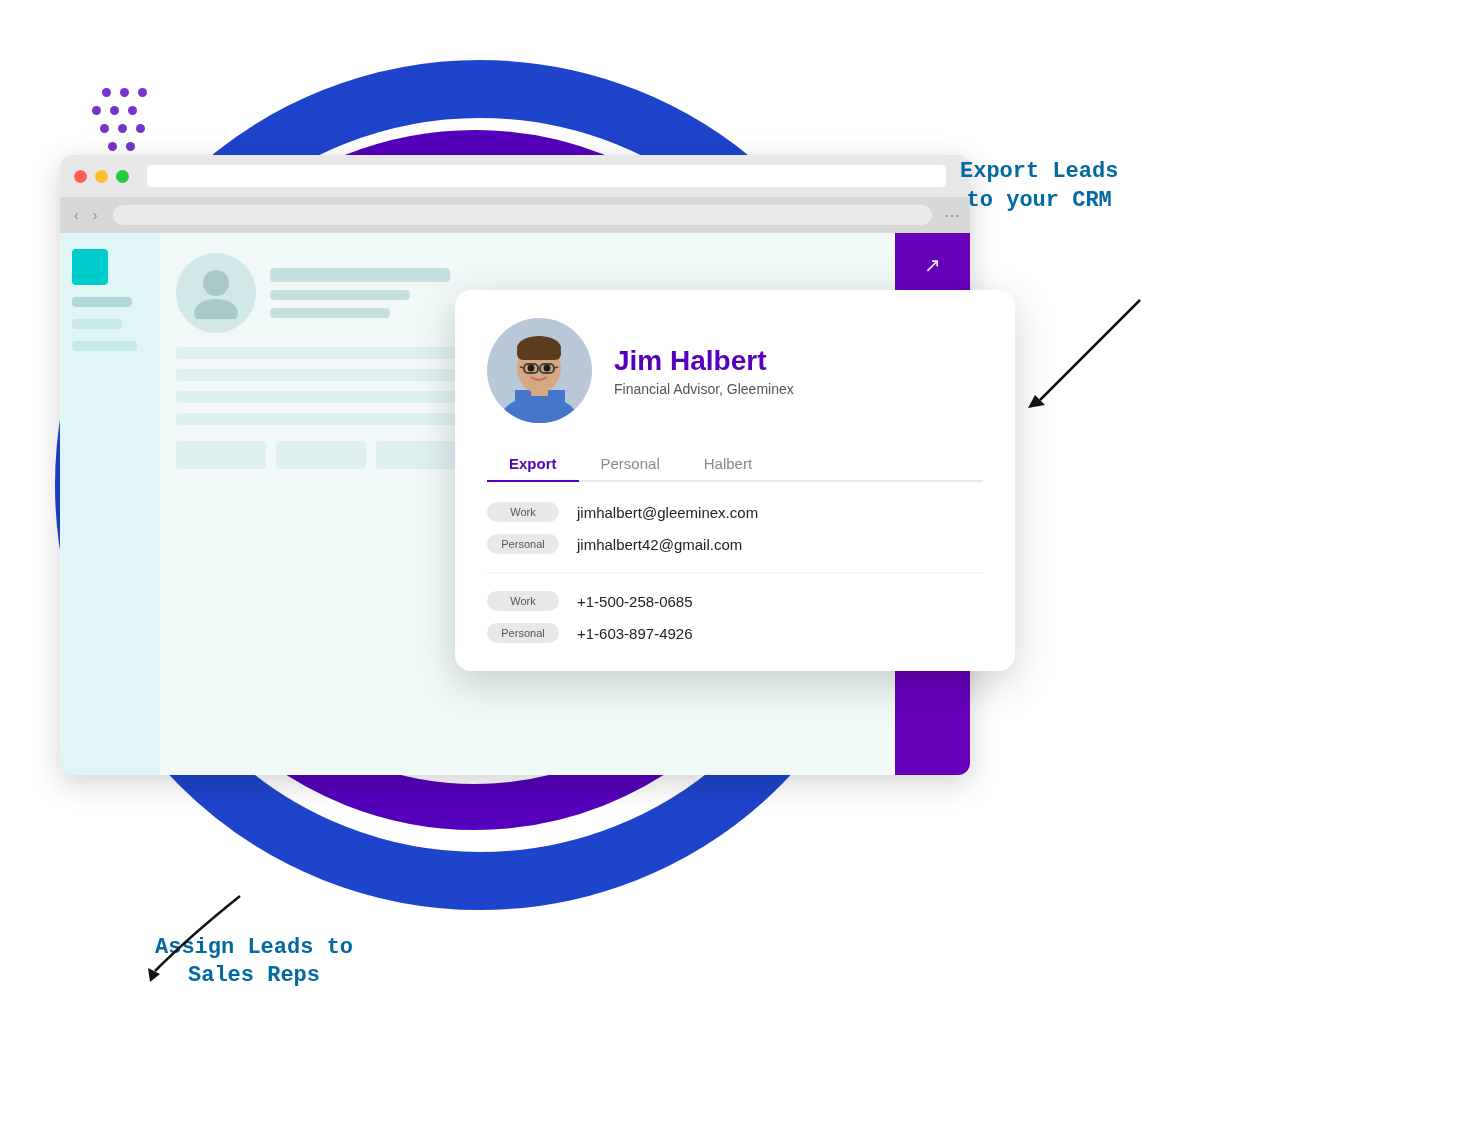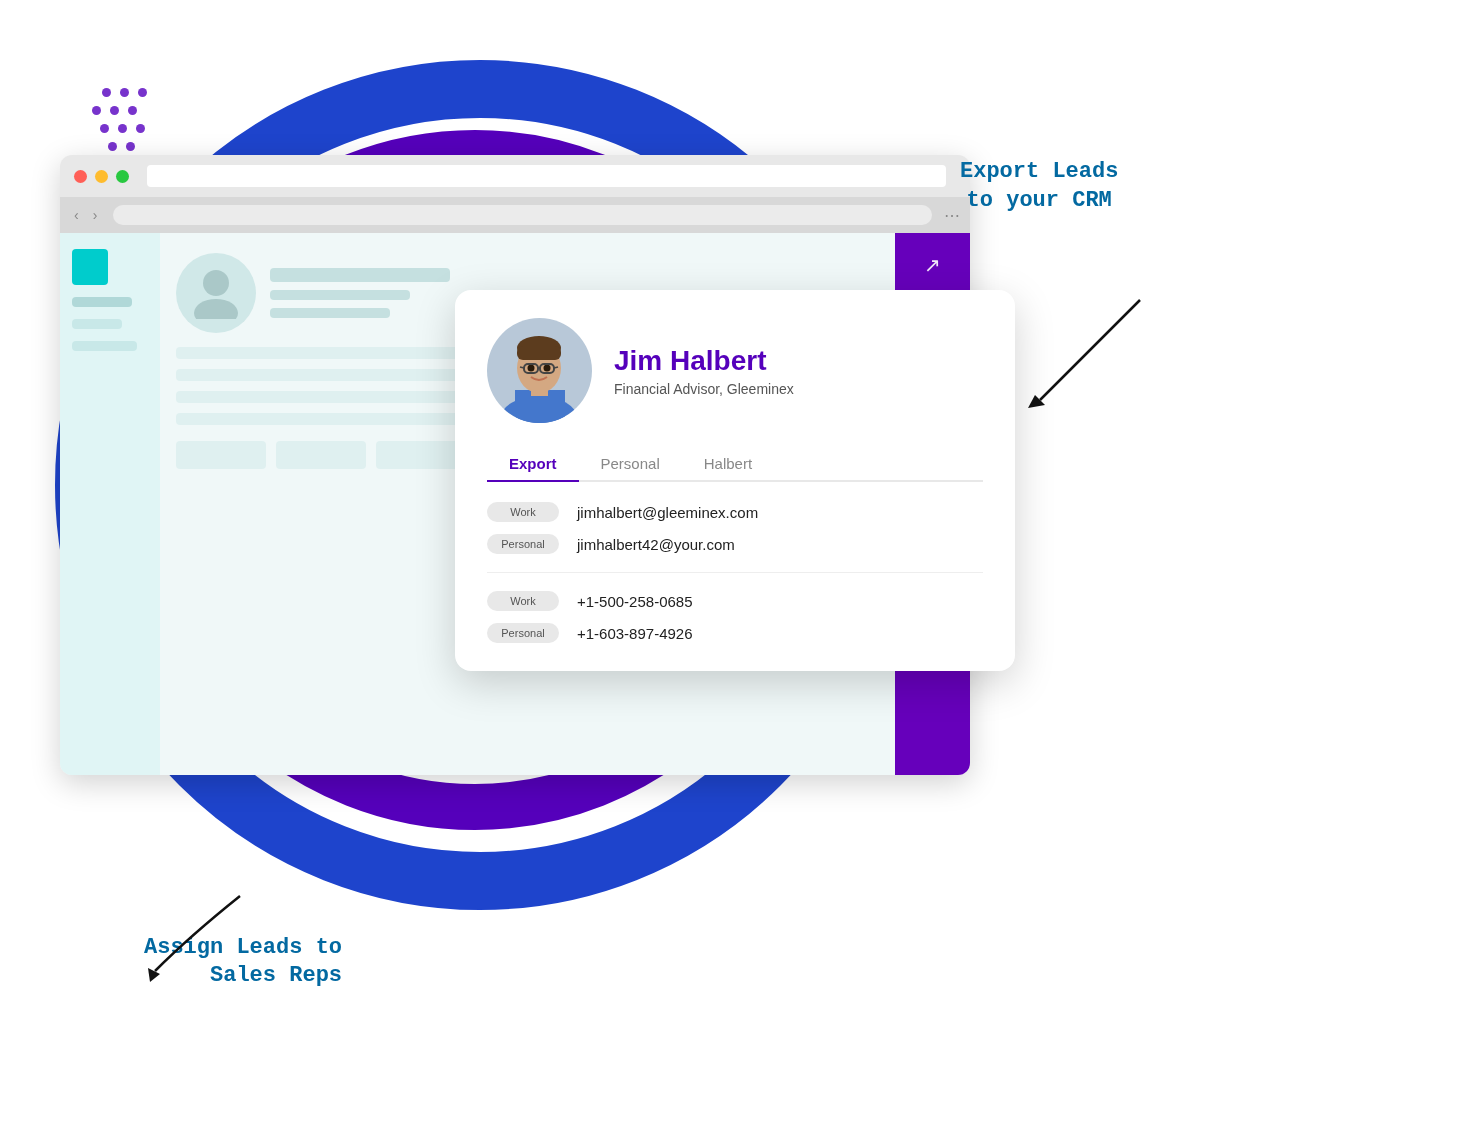--- a/index.html
+++ b/index.html
@@ -301,22 +301,22 @@
     }
 
     .annotation-crm {
       top: 158px;
       left: 960px;
       text-align: center;
     }
 
     .annotation-assign {
       bottom: 155px;
-      left: 144px;
-      text-align: right;
+      left: 155px;
+      text-align: center;
       margin-top: 27px;
     }
 
     
     .dot-cluster {
       position: absolute;
       top: 88px;
       left: 92px;
     }
 
@@ -470,21 +470,21 @@
 
   <div class="contact-info">
 
     <div class="info-item">
       <span class="info-badge">Work</span>
       <span class="info-value">jimhalbert@gleeminex.com</span>
     </div>
 
     <div class="info-item">
       <span class="info-badge">Personal</span>
-      <span class="info-value">jimhalbert42@your.com</span>
+      <span class="info-value">jimhalbert42@gmail.com</span>
     </div>
 
     <div class="info-separator"></div>
 
     <div class="info-item">
       <span class="info-badge">Work</span>
       <span class="info-value">+1-500-258-0685</span>
     </div>
 
     <div class="info-item">

